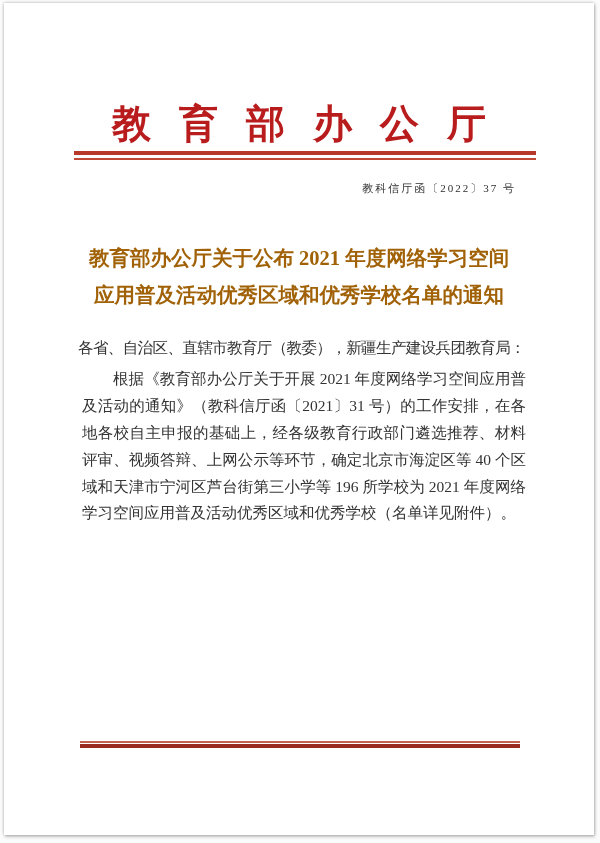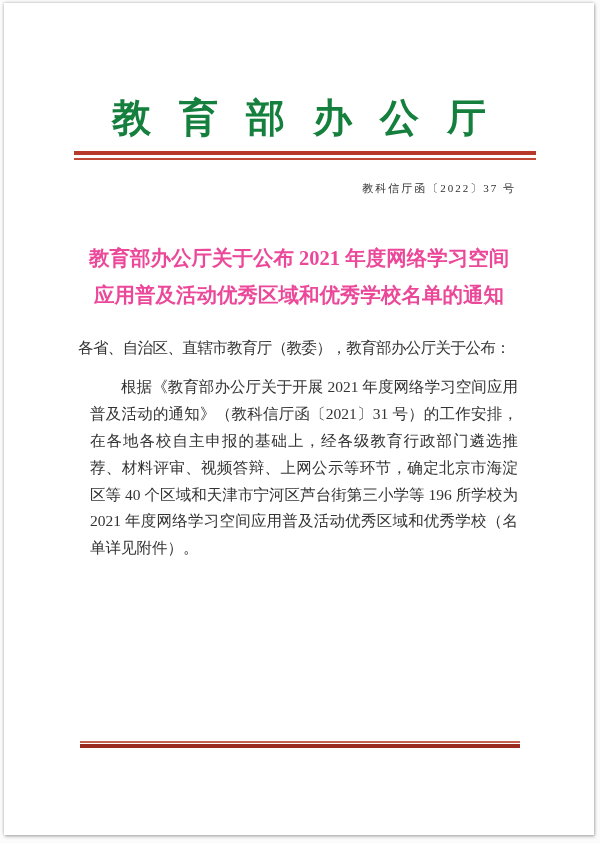--- a/index.html
+++ b/index.html
@@ -21,28 +21,28 @@
     position: absolute;
     left: 4px;
     top: 3px;
     right: 6px;
     bottom: 8px;
     background: #ffffff;
     box-shadow: 0 0 3px rgba(0,0,0,0.30), 1px 2px 3px rgba(0,0,0,0.18);
   }
   .letterhead {
     position: absolute;
-    top: 90px;
+    top: 96px;
     left: 0;
     right: 0;
     text-align: center;
     font-size: 39px;
     line-height: 50px;
     font-weight: bold;
-    color: #15803d;
+    color: #b91c1c;
     letter-spacing: 28px;
     padding-left: 28px;
     white-space: nowrap;
   }
   .head-rule {
     position: absolute;
     top: 148px;
     left: 70px;
     width: 462px;
   }
@@ -59,38 +59,38 @@
   }
   .title {
     position: absolute;
     top: 237px;
     left: 18px;
     right: 18px;
     text-align: center;
     font-size: 20.5px;
     line-height: 37px;
     font-weight: bold;
-    color: #ec4899;
+    color: #a16207;
   }
   .doc-body {
     position: absolute;
     top: 332px;
     left: 74px;
     width: 452px;
     font-size: 15.5px;
     line-height: 26.9px;
     color: #333333;
     text-align: justify;
   }
   .salutation {
     white-space: nowrap;
     letter-spacing: -0.6px;
   }
   .para {
-    margin: 12px;
+    margin: 4px;
     text-indent: 2em;
   }
   .foot-rule {
     position: absolute;
     top: 738px;
     left: 76px;
     width: 440px;
   }
   .foot-rule .rule-thin  { height: 2px; background: #c4604f; }
   .foot-rule .rule-thick { height: 4px; background: #9a2c1f; margin-top: 1px; }
@@ -109,21 +109,21 @@
     </div>
 
     <div class="doc-number">教科信厅函〔2022〕37 号</div>
 
     <div class="title">
       <div>教育部办公厅关于公布 2021 年度网络学习空间</div>
       <div>应用普及活动优秀区域和优秀学校名单的通知</div>
     </div>
 
     <div class="doc-body">
-      <div class="salutation">各省、自治区、直辖市教育厅（教委），教育部办公厅关于公布：</div>
+      <div class="salutation">各省、自治区、直辖市教育厅（教委），新疆生产建设兵团教育局：</div>
       <p class="para">根据《教育部办公厅关于开展 2021 年度网络学习空间应用普及活动的通知》（教科信厅函〔2021〕31 号）的工作安排，在各地各校自主申报的基础上，经各级教育行政部门遴选推荐、材料评审、视频答辩、上网公示等环节，确定北京市海淀区等 40 个区域和天津市宁河区芦台街第三小学等 196 所学校为 2021 年度网络学习空间应用普及活动优秀区域和优秀学校（名单详见附件）。</p>
     </div>
 
     <div class="foot-rule">
       <div class="rule-thin"></div>
       <div class="rule-thick"></div>
     </div>
 
   </div>
 </div>

